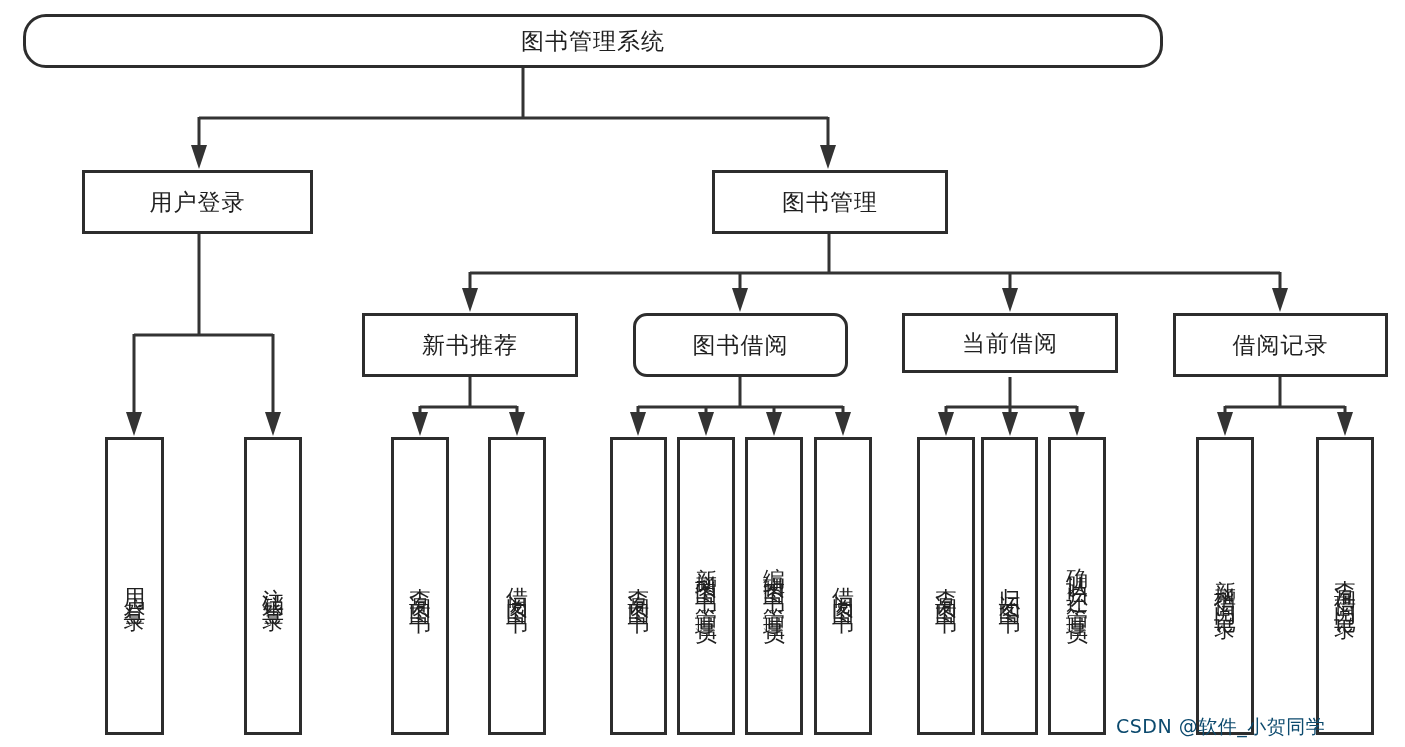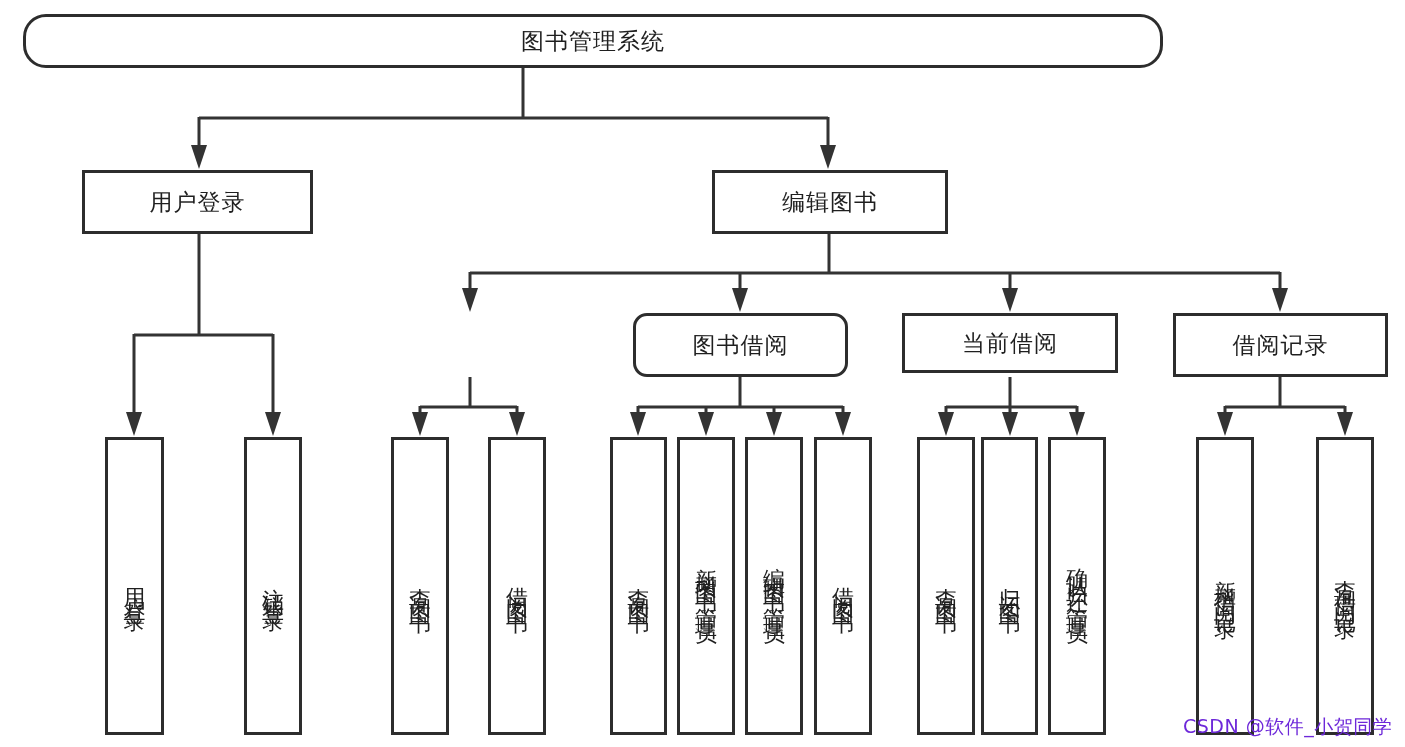--- a/index.html
+++ b/index.html
@@ -38,25 +38,25 @@
     line-height: 1;
   }
   .node.v {
     writing-mode: vertical-rl;
     font-size: 22px;
     letter-spacing: 8px;
     line-height: 1;
   }
   .watermark {
     position: absolute;
-    left: 1183px;
+    left: 1116px;
     top: 714px;
     width: 222px;
     font-size: 19px;
-    color: #6d28d9;
+    color: #0c4a6e;
     white-space: nowrap;
     z-index: 3;
     letter-spacing: 0.5px;
   }
 </style>
 </head>
 <body>
 
 <div id="stage">
 
@@ -103,22 +103,23 @@
       <polygon points="1077,436 1069,412 1085,412"></polygon>
 
       <polygon points="1225,436 1217,412 1233,412"></polygon>
       <polygon points="1345,436 1337,412 1353,412"></polygon>
     </g>
   </svg>
 
   <div class="node h" style="left:23px; top:14px; width:1140px; height:54px;border-radius:23px;">图书管理系统</div>
 
   <div class="node h" style="left:82px; top:170px; width:231px; height:64px;">用户登录</div>
-  <div class="node h" style="left:712px; top:170px; width:236px; height:64px;">编辑图书</div>
+  <div class="node h" style="left:712px; top:170px; width:236px; height:64px;">图书管理</div>
 
+  <div class="node h" style="left:362px; top:313px; width:216px; height:64px;">新书推荐</div>
   <div class="node h" style="left:633px; top:313px; width:215px; height:64px;border-radius:14px;">图书借阅</div>
   <div class="node h" style="left:902px; top:313px; width:216px; height:60px;">当前借阅</div>
   <div class="node h" style="left:1173px; top:313px; width:215px; height:64px;">借阅记录</div>
 
   <div class="node v" style="left:105px; top:437px; width:59px; height:298px;">用户登录</div>
   <div class="node v" style="left:244px; top:437px; width:58px; height:298px;">注销登录</div>
 
   <div class="node v" style="left:391px; top:437px; width:58px; height:298px;">查询图书</div>
   <div class="node v" style="left:488px; top:437px; width:58px; height:298px;">借阅图书</div>
 

